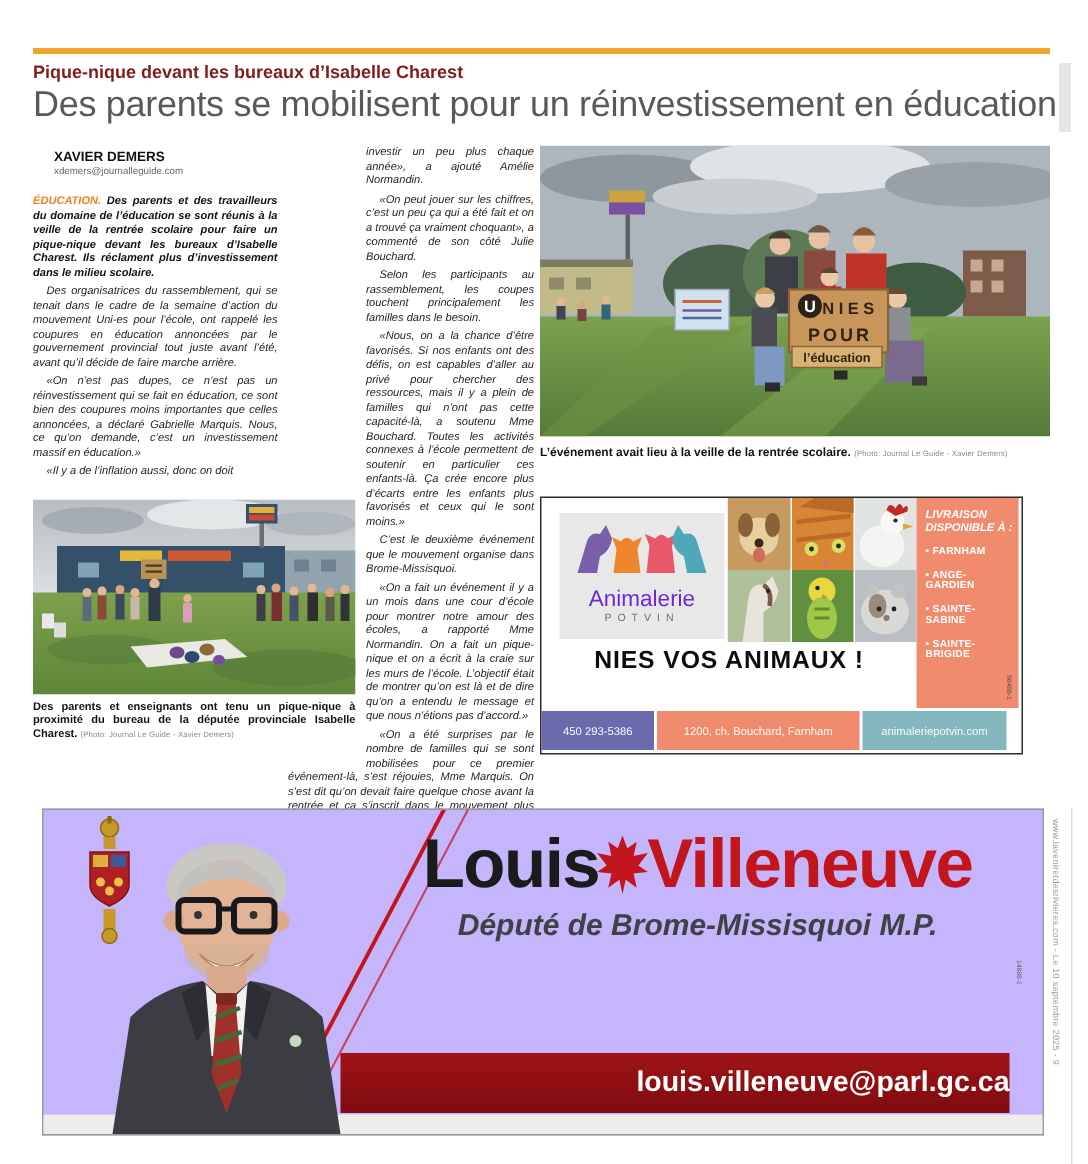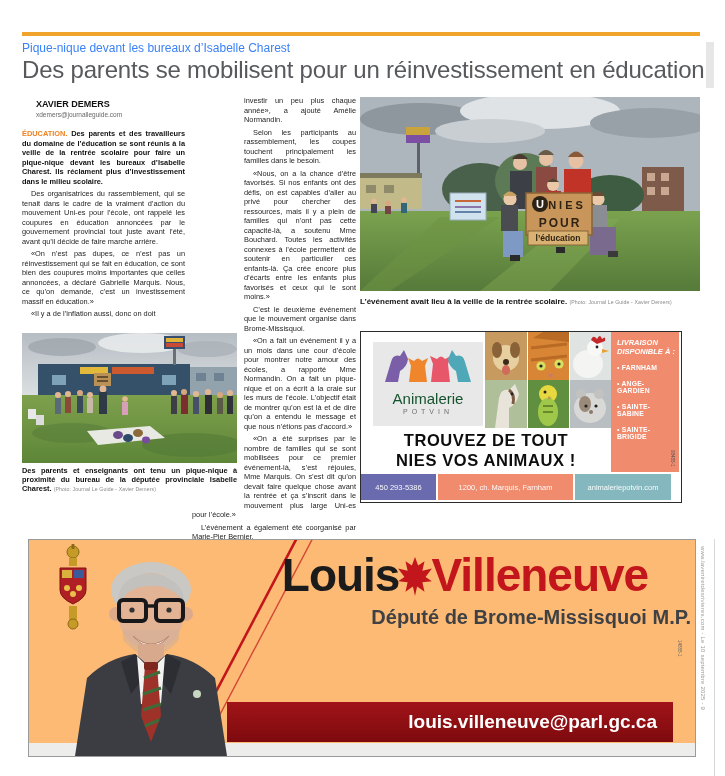--- a/index.html
+++ b/index.html
@@ -2,82 +2,82 @@
 <html lang="fr"><head>
 <meta charset="utf-8">
 <style>
   html,body{margin:0;padding:0;background:#ffffff;}
   #page{position:relative;width:725px;height:776px;margin:0 auto;background:#fff;
         font-family:"Liberation Sans",sans-serif;color:#222;overflow:hidden;}
   .abs{position:absolute;}
 
   
   #top-rule{left:22px;top:32px;width:678px;height:4px;background:#F0A42C;}
-  #kicker{left:22px;top:41px;width:680px;font-size:12px;font-weight:400;color:#3b82f6;}
+  #kicker{left:22px;top:41px;width:680px;font-size:12px;font-weight:700;color:#7f1d1d;}
   #headline{left:22px;top:56px;width:690px;font-size:24px;font-weight:400;color:#58595C;letter-spacing:-.2px;}
   #page-edge-sliver{left:706px;top:42px;width:8px;height:46px;background:#E6E6E6;}
 
   
   #byline{left:36px;top:99px;width:170px;}
   #byline .author{font-size:9px;font-weight:700;color:#111;}
   #byline .email{font-size:6.5px;color:#666;margin-top:2px;}
 
   
   .bodytext{font-size:7.4px;line-height:9.5px;text-align:justify;color:#232323;}
-  .bodytext p{margin:0 0 3px 0;text-indent:9px;}
+  .bodytext p{margin:0 0 3px 0;text-indent:9px;font-style:italic;}
   .bodytext p.lead{text-indent:0;font-weight:700;color:#121212;}
   .lead-label{color:#F08020;font-weight:700;}
   #col1{left:22px;top:129px;width:163px;}
   #col2{left:192px;top:96px;width:164px;}
   #col2-wrap-spacer{float:left;width:52px;height:172px;margin-top:237px;}
 
   
   .caption{font-size:7.4px;line-height:9.2px;font-weight:700;color:#121212;text-align:justify;}
   .credit{font-size:5.2px;font-weight:400;color:#8a8a8a;letter-spacing:.1px;}
   #caption-picnic{left:22px;top:466px;width:215px;}
   #caption-group{left:360px;top:297px;width:338px;font-size:8px;text-align:left;}
 
   
   #photo-picnic{left:22px;top:333px;width:215px;height:130px;}
   #photo-group{left:360px;top:97px;width:340px;height:194px;}
   #photo-picnic svg,#photo-group svg{display:block;}
 
   
   #ad-animalerie{left:360px;top:331px;width:320px;height:170px;background:#fff;border:1px solid #2b2b2b;}
   #animalerie-logo{left:12px;top:10px;width:110px;height:84px;background:#E8E8E8;text-align:center;}
-  #animalerie-logo .name{font-size:15px;color:#14532d;margin-top:2px;}
+  #animalerie-logo .name{font-size:15px;color:#6d28d9;margin-top:2px;}
   #animalerie-logo .sub{font-size:7px;letter-spacing:4px;color:#6d6e71;margin-top:1px;}
   #animal-grid{left:124px;top:0;width:126px;height:96px;}
   #delivery-panel{left:250px;top:0;width:68px;height:140px;background:#F08B6E;color:#fff;padding:6px 4px 0 6px;box-sizing:border-box;}
   #delivery-panel .dtitle{font-style:italic;font-weight:700;font-size:7.5px;line-height:9px;}
   #delivery-panel ul{list-style:none;margin:8px 0 0 0;padding:0;}
   #delivery-panel li{font-size:6.8px;font-weight:700;margin-bottom:9px;letter-spacing:.2px;}
   #slogan{left:0;top:98px;width:250px;text-align:center;color:#0d0d0d;font-weight:800;font-size:16.5px;line-height:20px;letter-spacing:.6px;}
   #contact-bar{left:0;top:142px;width:318px;height:20px;text-align:center;}
   .bar-block{position:absolute;top:0;height:26px;color:rgba(255,255,255,.95);font-size:7.5px;font-weight:400;
              display:flex;align-items:center;justify-content:center;}
   #bar-phone{left:0;width:75px;background:#6A6AAE;}
   #bar-address{left:77px;width:135px;background:#F08B6E;}
   #bar-web{left:214px;width:96px;background:#85B7BF;}
   #animalerie-code{left:309px;top:118px;font-size:4.5px;color:#555;writing-mode:vertical-rl;}
 
   
-  #ad-villeneuve{left:28px;top:539px;width:668px;height:218px;background:#fdba74;border:1px solid #9a9a9a;box-sizing:border-box;}
+  #ad-villeneuve{left:28px;top:539px;width:668px;height:218px;background:#c4b5fd;border:1px solid #9a9a9a;box-sizing:border-box;}
   #v-gray-strip{left:0;top:203px;width:666px;height:13px;background:#EDEDEC;}
   #v-stripes{left:120px;top:0;width:200px;height:216px;}
   #v-crest{left:24px;top:4px;width:40px;height:86px;}
   #v-photo{left:32px;top:4px;width:180px;height:212px;}
   #v-name-row{left:210px;top:8px;width:452px;text-align:center;white-space:nowrap;}
   #v-name-row .first{font-size:46px;font-weight:800;color:#1b1b1b;letter-spacing:-1px;}
   #v-name-row .last{font-size:46px;font-weight:800;color:#C3161C;letter-spacing:-1px;}
   #v-leaf{display:inline-block;vertical-align:-6px;margin:0 -3px;}
-  #v-title{left:210px;top:66px;width:452px;text-align:right;font-size:20px;font-weight:700;color:#3F4145;}
+  #v-title{left:210px;top:66px;width:452px;text-align:center;font-size:20px;font-weight:700;color:#3F4145;font-style:italic;}
   #v-address{left:200px;top:112px;width:444px;text-align:right;font-size:11px;font-weight:700;color:#161616;line-height:19px;}
   #v-redbar{left:198px;top:162px;width:446px;height:40px;background:linear-gradient(180deg,#A01418,#7E0A0E);
-            color:#fff;font-size:19px;font-weight:700;display:flex;align-items:center;justify-content:flex-end;padding-right:16px;box-sizing:border-box;}
+            color:#fff;font-size:19px;font-weight:700;display:flex;align-items:center;justify-content:flex-end;box-sizing:border-box;}
   #villeneuve-code{left:648px;top:100px;font-size:4.5px;color:#666;writing-mode:vertical-rl;position:absolute;}
 
   
   #edge-text{left:700px;top:546px;height:230px;font-size:6px;color:#9a9a9a;writing-mode:vertical-rl;letter-spacing:.2px;}
   #edge-line{left:714px;top:539px;width:1px;height:237px;background:#DODODO;background:#D8D8D8;}
 </style>
 </head>
 <body>
 
 <div id="page">
@@ -87,28 +87,29 @@
   <div class="abs" id="kicker">Pique-nique devant les bureaux d’Isabelle Charest</div>
   <div class="abs" id="headline">Des parents se mobilisent pour un réinvestissement en éducation</div>
 
   <div class="abs" id="byline">
     <div class="author">XAVIER DEMERS</div>
     <div class="email">xdemers@journalleguide.com</div>
   </div>
 
   <div class="abs bodytext" id="col1">
     <p class="lead"><span class="lead-label">ÉDUCATION.</span> <span>Des parents et des travailleurs du domaine de l’éducation se sont réunis à la veille de la rentrée scolaire pour faire un pique-nique devant les bureaux d’Isabelle Charest. Ils réclament plus d’investissement dans le milieu scolaire.</span></p>
-    <p>Des organisatrices du rassemblement, qui se tenait dans le cadre de la vraiment d’action du mouvement Uni-es pour l’école, ont rappelé les coupures en éducation annoncées par le gouvernement provincial tout juste avant l’été, avant qu’il décide de faire marche arrière.</p>
+    <p>Des organisatrices du rassemblement, qui se tenait dans le cadre de la semaine d’action du mouvement Uni-es pour l’école, ont rappelé les coupures en éducation annoncées par le gouvernement provincial tout juste avant l’été, avant qu’il décide de faire marche arrière.</p>
     <p>«On n’est pas dupes, ce n’est pas un réinvestissement qui se fait en éducation, ce sont bien des coupures moins importantes que celles annoncées, a déclaré Gabrielle Marquis. Nous, ce qu’on demande, c’est un investissement massif en éducation.»</p>
     <p>«Il y a de l’inflation aussi, donc on doit</p>
   </div>
 
   <div class="abs bodytext" id="col2">
     <div id="col2-wrap-spacer"></div>
     <p style="text-indent:0">investir un peu plus chaque année», a ajouté Amélie Normandin.</p>
+    <p>«On peut jouer sur les chiffres, c’est un peu ça qui a été fait et on a trouvé ça vraiment choquant», a commenté de son côté Julie Bouchard.</p>
     <p>Selon les participants au rassemblement, les coupes touchent principalement les familles dans le besoin.</p>
     <p>«Nous, on a la chance d’être favorisés. Si nos enfants ont des défis, on est capables d’aller au privé pour chercher des ressources, mais il y a plein de familles qui n’ont pas cette capacité-là, a soutenu Mme Bouchard. Toutes les activités connexes à l’école permettent de soutenir en particulier ces enfants-là. Ça crée encore plus d’écarts entre les enfants plus favorisés et ceux qui le sont moins.»</p>
     <p>C’est le deuxième événement que le mouvement organise dans Brome-Missisquoi.</p>
     <p>«On a fait un événement il y a un mois dans une cour d’école pour montrer notre amour des écoles, a rapporté Mme Normandin. On a fait un pique-nique et on a écrit à la craie sur les murs de l’école. L’objectif était de montrer qu’on est là et de dire qu’on a entendu le message et que nous n’étions pas d’accord.»</p>
     <p>«On a été surprises par le nombre de familles qui se sont mobilisées pour ce premier événement-là, s’est réjouies, Mme Marquis. On s’est dit qu’on devait faire quelque chose avant la rentrée et ça s’inscrit dans le mouvement plus large Uni-es pour l’école.»</p>
     <p>L’événement a également été coorganisé par Marie-Pier Bernier.</p>
   </div>
 
   <div class="abs" id="photo-picnic">
     <svg width="215" height="130" viewBox="0 0 215 130">
@@ -330,27 +331,26 @@
       <div class="dtitle">LIVRAISON DISPONIBLE À :</div>
       <ul>
         <li><span>•</span> <span>FARNHAM</span></li>
         <li><span>•</span> <span>ANGE-GARDIEN</span></li>
         <li><span>•</span> <span>SAINTE-SABINE</span></li>
         <li><span>•</span> <span>SAINTE-BRIGIDE</span></li>
       </ul>
     </div>
 
     <div class="abs" id="slogan">
-      <div>TROUVEZ DE TOUT</div>
       <div>NIES VOS ANIMAUX !</div>
     </div>
 
     <div class="abs" id="contact-bar">
       <div class="bar-block" id="bar-phone">450 293-5386</div>
-      <div class="bar-block" id="bar-address">1200, ch. Marquis, Farnham</div>
+      <div class="bar-block" id="bar-address">1200, ch. Bouchard, Farnham</div>
       <div class="bar-block" id="bar-web">animaleriepotvin.com</div>
     </div>
     <div class="abs" id="animalerie-code">98488-1</div>
   </div>
 
   <div class="abs" id="ad-villeneuve">
     <div class="abs" id="v-gray-strip"></div>
     <svg class="abs" id="v-stripes" width="200" height="216" viewBox="0 0 200 216">
       <line x1="150" y1="-6" x2="30" y2="222" stroke="#C3161C" stroke-width="2.6"></line>
       <line x1="166" y1="-6" x2="46" y2="222" stroke="#C3161C" stroke-width="1.4" opacity=".7"></line>

